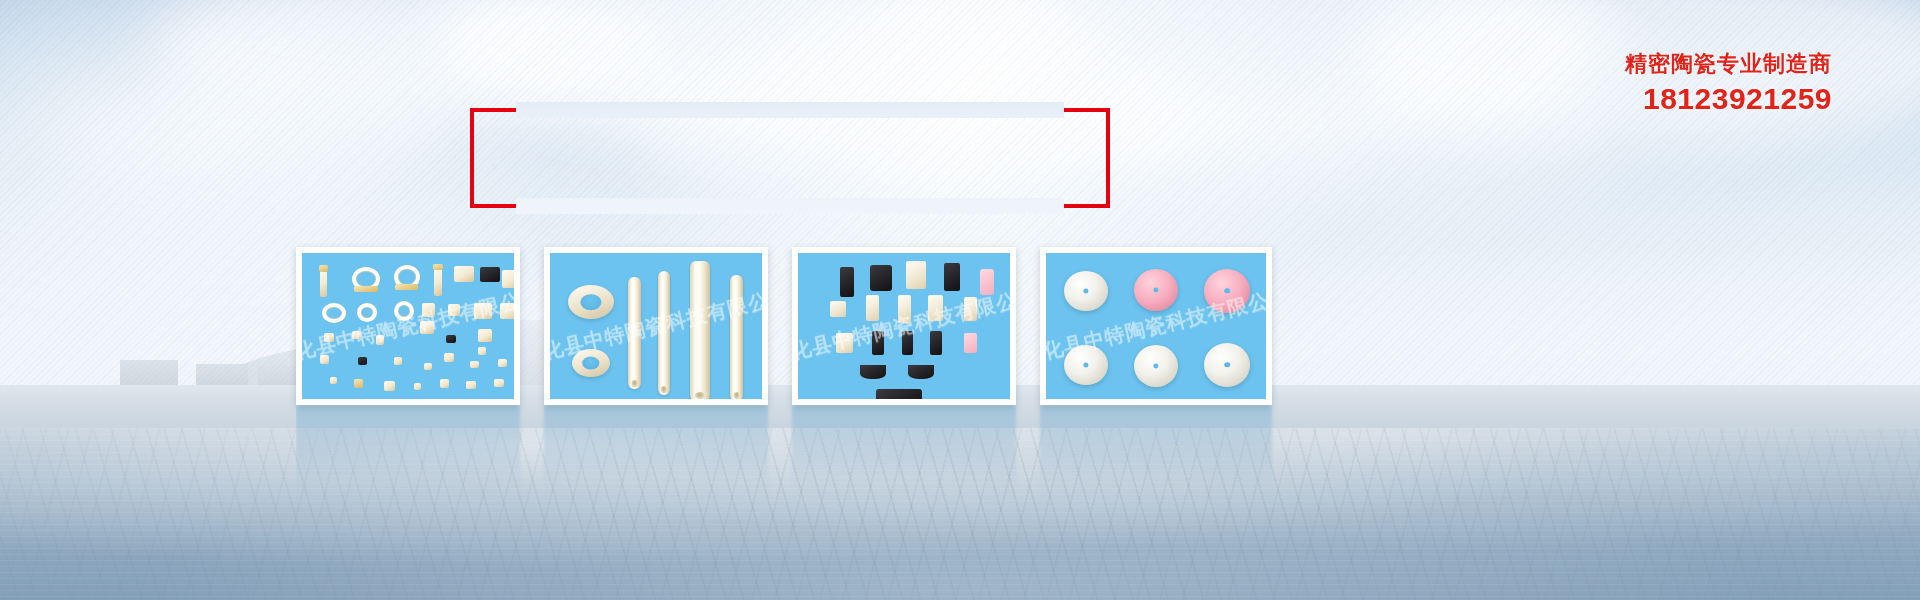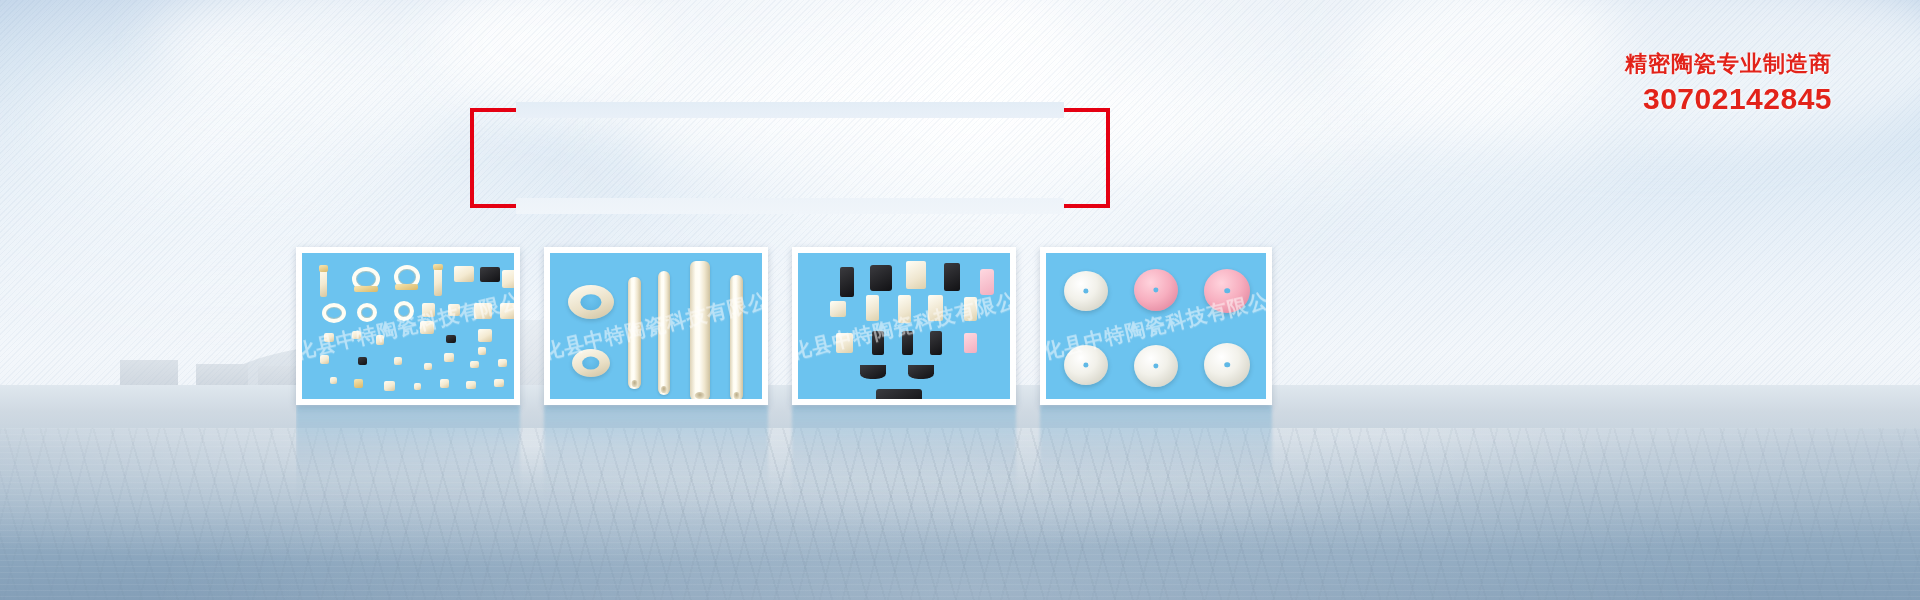--- a/index.html
+++ b/index.html
@@ -294,21 +294,21 @@
   </div>
 
   <div class="slogan-wrap">
     <div class="bracket"></div>
     <div class="bracket-gap-top gap" style="background:linear-gradient(180deg,#e3edf6,#e9f0f8);"></div>
     <div class="bracket-gap-bottom gap" style="background:linear-gradient(180deg,#edf3f9,#f0f5fa);"></div>
   </div>
 
   <div class="contact">
     <div class="contact-title">精密陶瓷专业制造商</div>
-    <div class="contact-phone">30702142845</div>
+    <div class="contact-phone">18123921259</div>
   </div>
 
   <div class="reflections">
     <div class="refl r1"></div>
     <div class="refl r2"></div>
     <div class="refl r3"></div>
     <div class="refl r4"></div>
   </div>
 
   <div class="panels">

